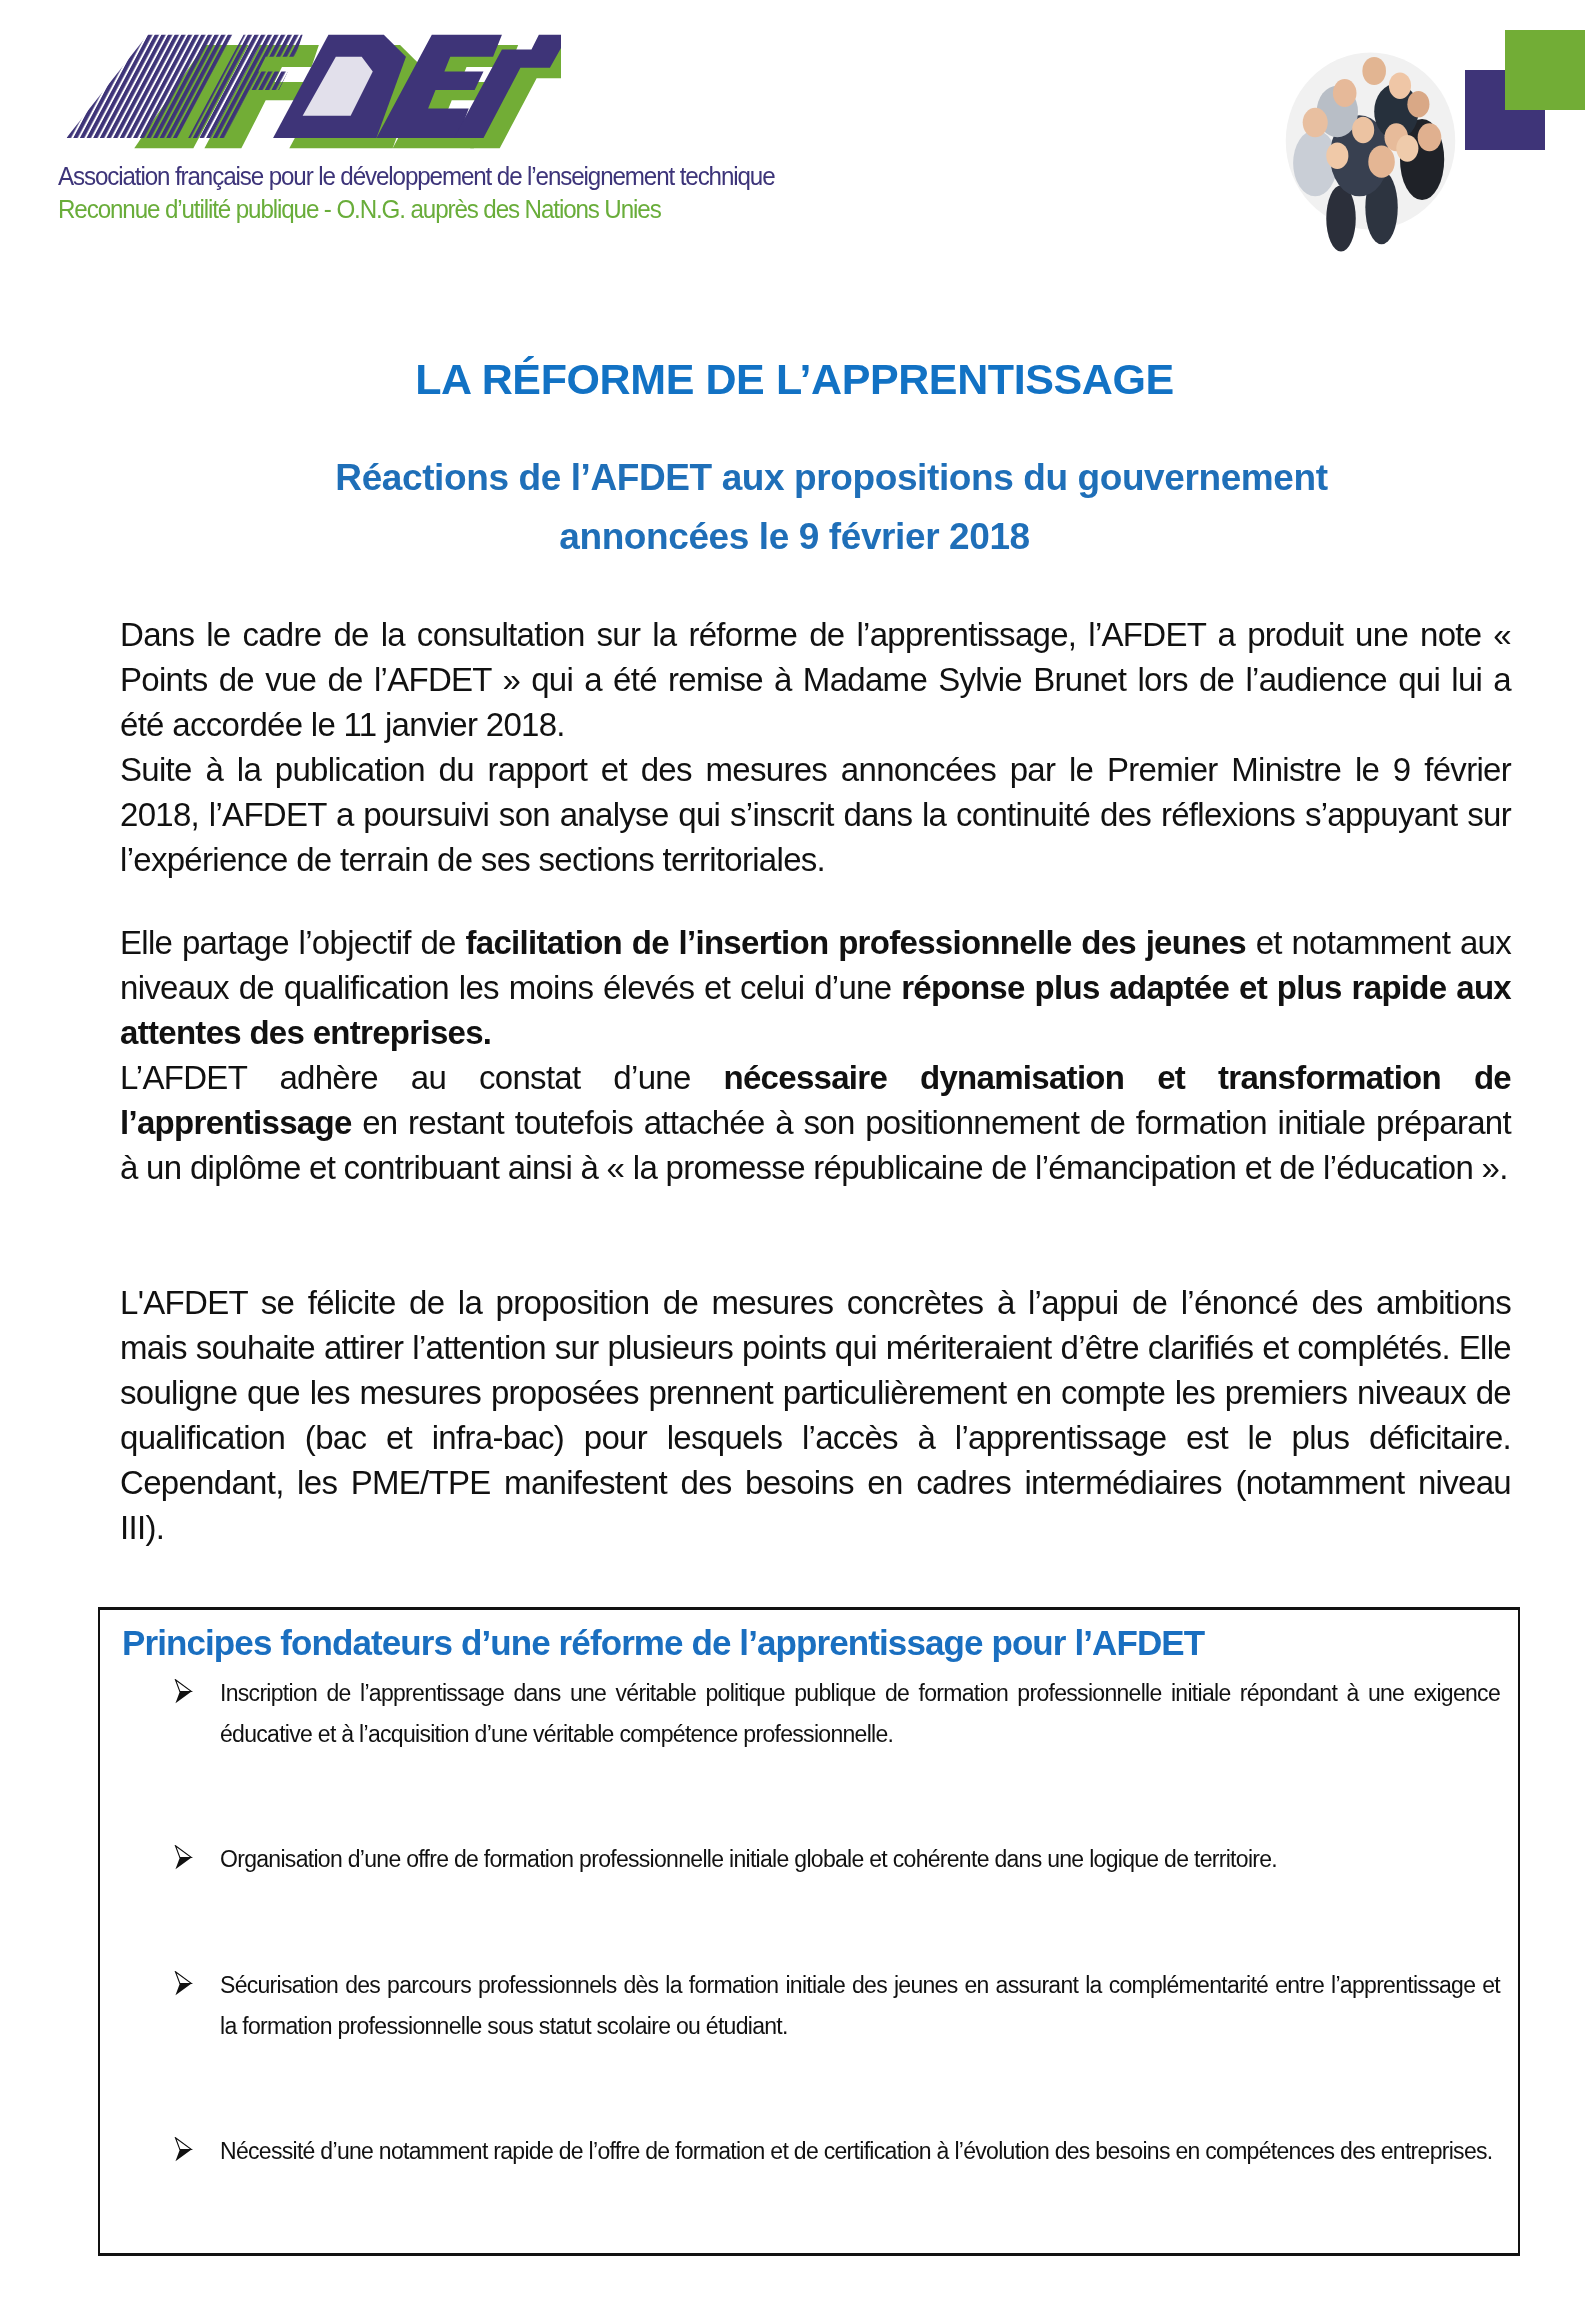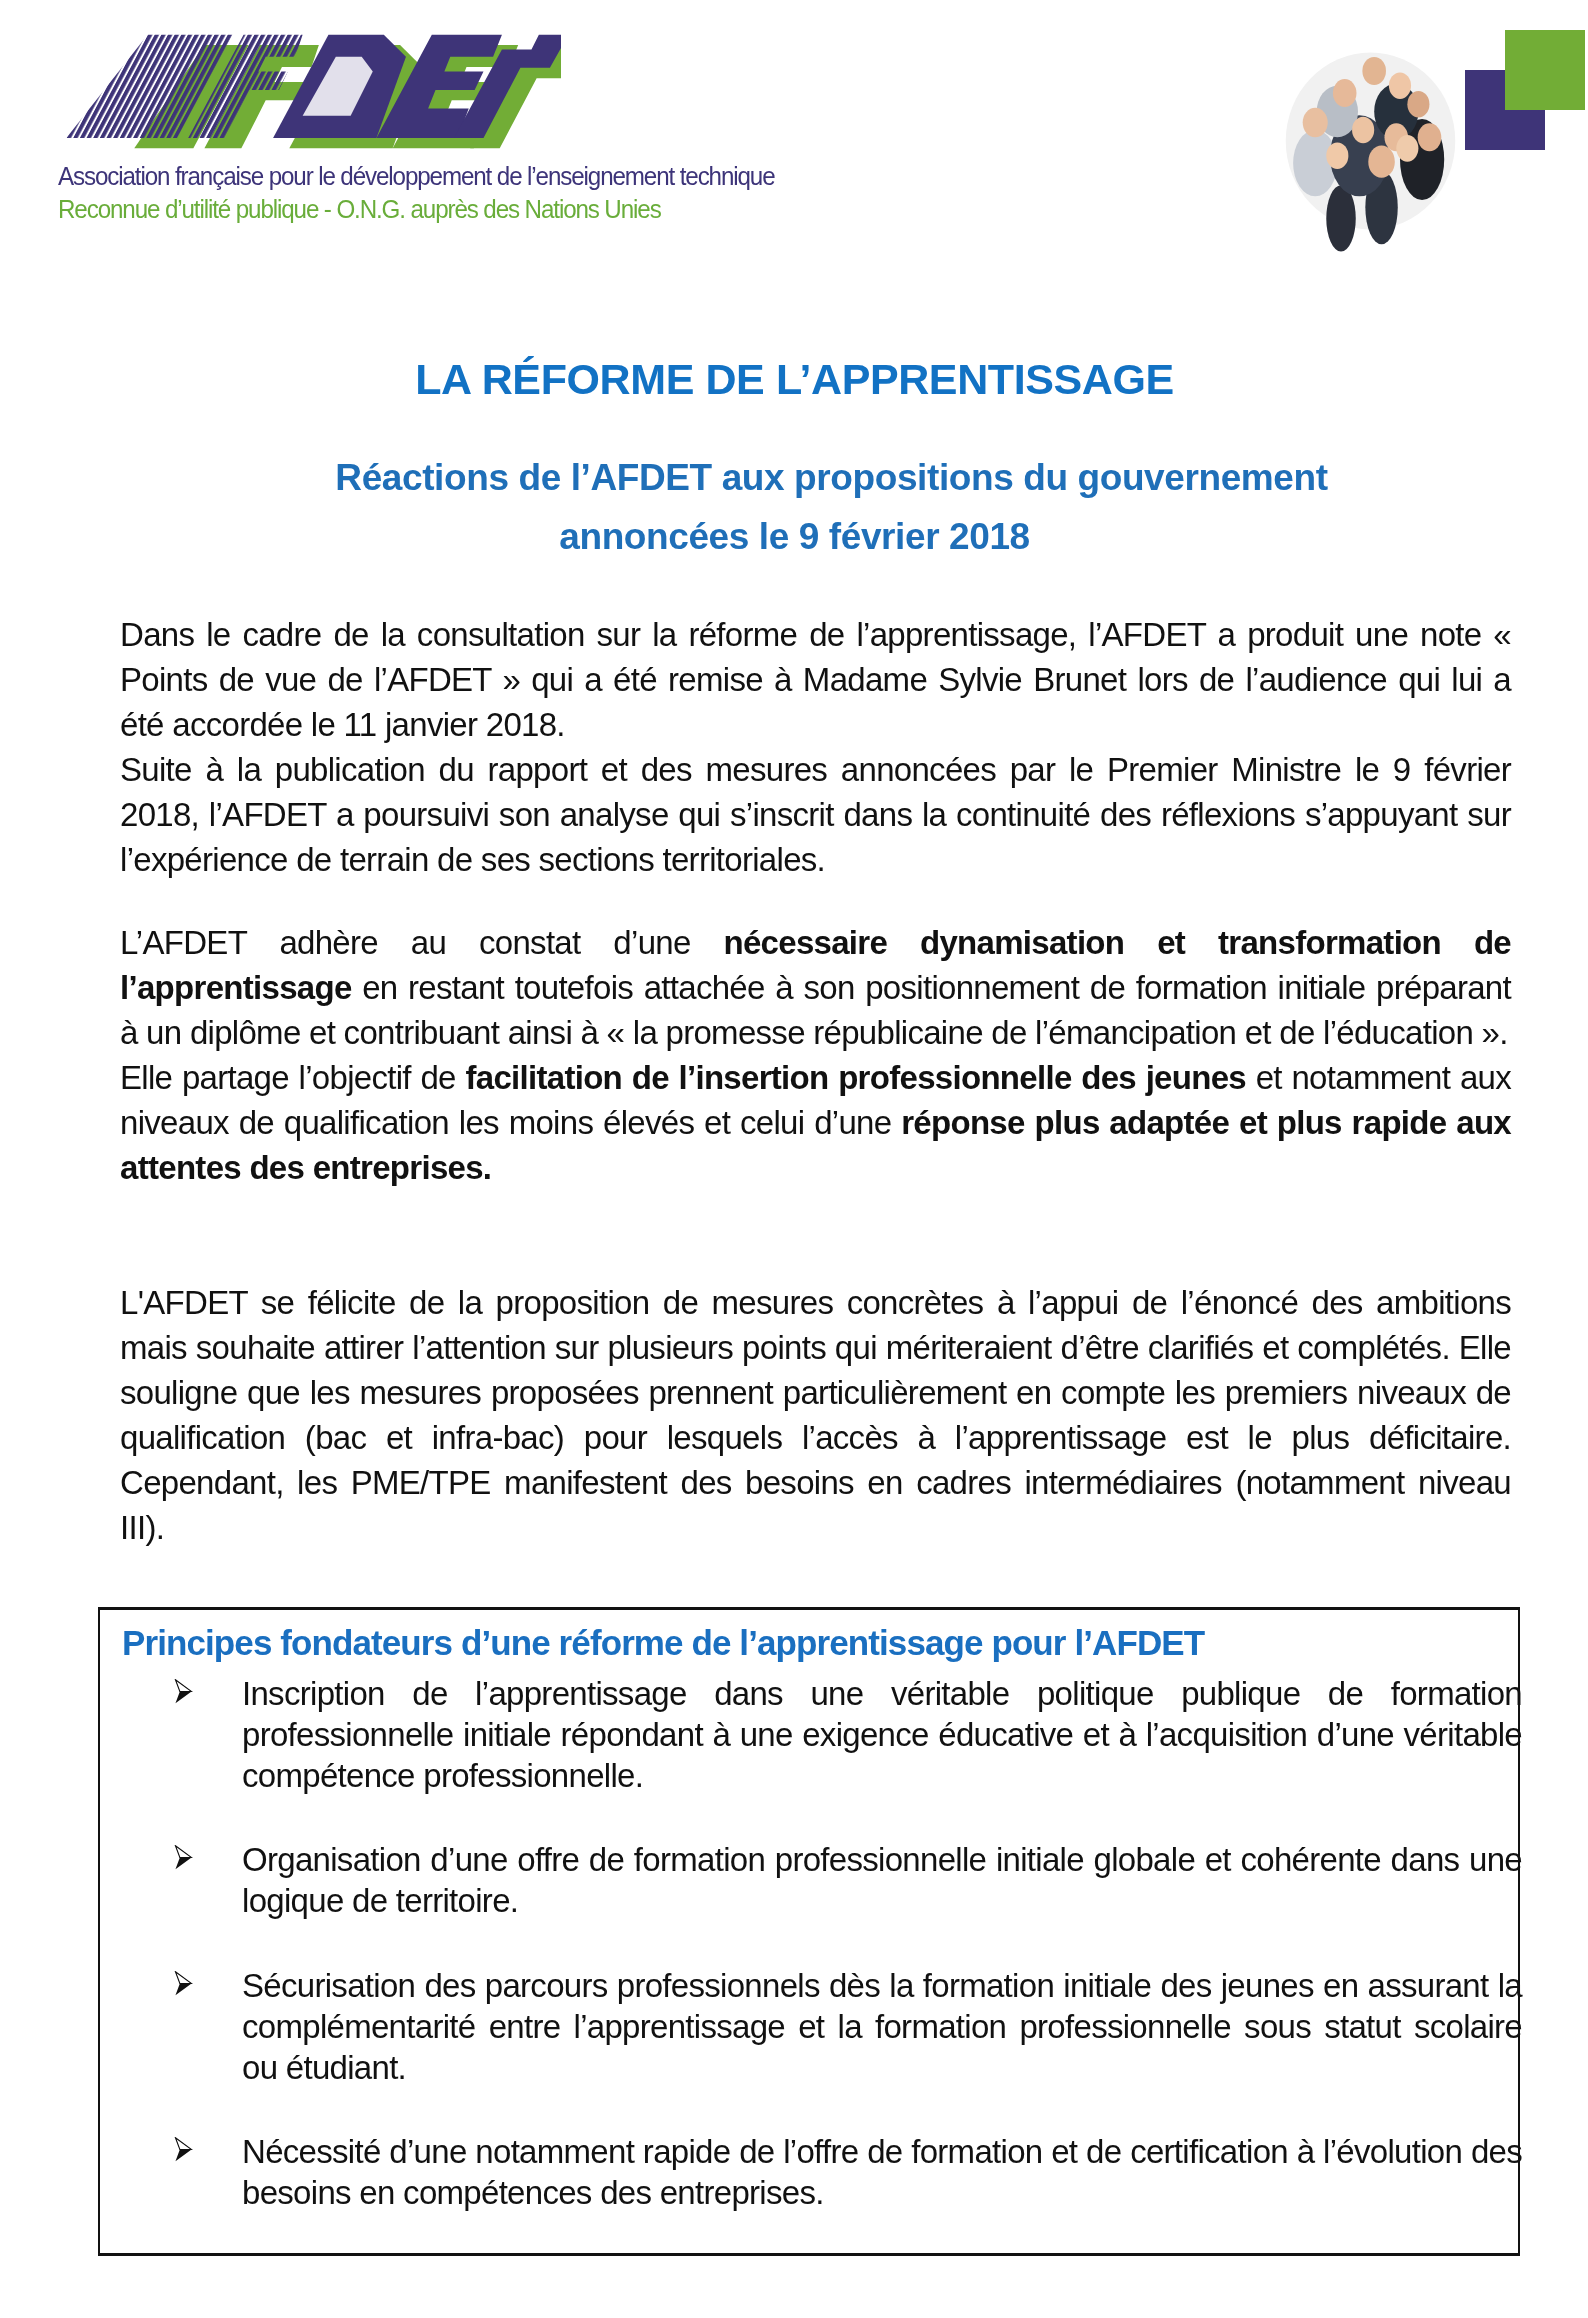--- a/index.html
+++ b/index.html
@@ -35,21 +35,21 @@
   .p3 { top: 1280px; }
   .body-text b { font-weight: bold; }
 
   
   .box { position: absolute; left: 98px; top: 1607px; width: 1422px; height: 649px;
          border: 2.2px solid #111; border-top-width: 3px; border-bottom-width: 3.7px; box-sizing: border-box; padding-left: 25px; }
   .box-title { position: absolute; left: 22px; top: 13.3px; font-size: 35px; font-weight: bold;
                color: #1a6fc0; letter-spacing: -0.9px; white-space: nowrap; }
   .bullet { position: absolute; left: 0; width: 100%; }
   .arrow { position: absolute; left: 74px; top: 5.9px; width: 19px; height: 25px; }
-  .bullet-text { position: absolute; left: 142px; width: 1280px; font-size: 33px; line-height: 41px;
+  .bullet-text { position: absolute; left: 120px; width: 1280px; font-size: 23px; line-height: 41px;
                  text-align: justify; letter-spacing: -0.7px; color: #111; }
   .b1 { top: 63px; }
   .b2 { top: 229px; }
   .b3 { top: 355px; }
   .b4 { top: 521px; }
 </style>
 </head>
 <body>
 
 <div class="logo">
@@ -114,22 +114,22 @@
 <div class="title">LA RÉFORME DE L’APPRENTISSAGE</div>
 <div class="subtitle l1">Réactions de l’AFDET aux propositions du gouvernement</div>
 <div class="subtitle l2">annoncées le 9 février 2018</div>
 
 <div class="body-text p1">
   <p>Dans le cadre de la consultation sur la réforme de l’apprentissage, l’AFDET a produit une note « Points de vue de l’AFDET » qui a été remise à Madame Sylvie Brunet lors de l’audience qui lui a été accordée le 11 janvier 2018.</p>
   <p>Suite à la publication du rapport et des mesures annoncées par le Premier Ministre le 9 février 2018, l’AFDET a poursuivi son analyse qui s’inscrit dans la continuité des réflexions s’appuyant sur l’expérience de terrain de ses sections territoriales.</p>
 </div>
 
 <div class="body-text p2">
+  <p><span>Elle partage l’objectif de </span><b>facilitation de l’insertion professionnelle des jeunes</b><span> et notamment aux niveaux de qualification les moins élevés et celui d’une </span><b>réponse plus adaptée et plus rapide aux attentes des entreprises.</b></p>
   <p><span>L’AFDET adhère au constat d’une </span><b>nécessaire dynamisation et transformation de l’apprentissage</b><span> en restant toutefois attachée à son positionnement de formation initiale préparant à un diplôme et contribuant ainsi à « la promesse républicaine de l’émancipation et de l’éducation ».</span></p>
-  <p><span>Elle partage l’objectif de </span><b>facilitation de l’insertion professionnelle des jeunes</b><span> et notamment aux niveaux de qualification les moins élevés et celui d’une </span><b>réponse plus adaptée et plus rapide aux attentes des entreprises.</b></p>
 </div>
 
 <div class="body-text p3">
   <p>L'AFDET se félicite de la proposition de mesures concrètes à l’appui de l’énoncé des ambitions mais souhaite attirer l’attention sur plusieurs points qui mériteraient d’être clarifiés et complétés. Elle souligne que les mesures proposées  prennent particulièrement en compte les premiers niveaux de qualification (bac et infra-bac) pour lesquels l’accès à l’apprentissage est le plus déficitaire. Cependant, les PME/TPE manifestent des besoins en cadres intermédiaires (notamment niveau III).</p>
 </div>
 
 <div class="box">
   <div class="box-title">Principes fondateurs d’une réforme de l’apprentissage pour l’AFDET</div>
 
   <div class="bullet b1">

